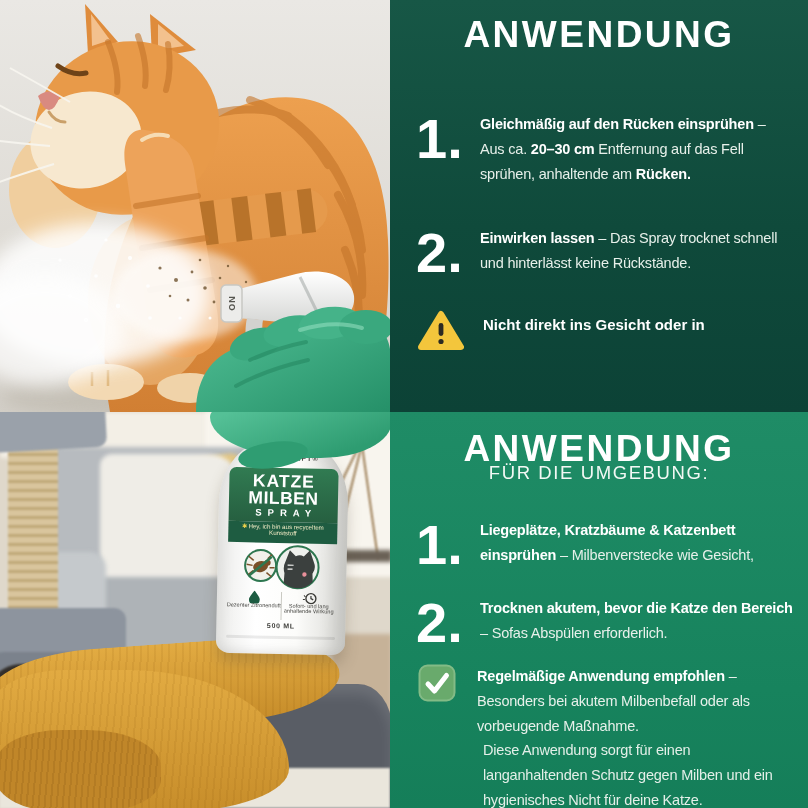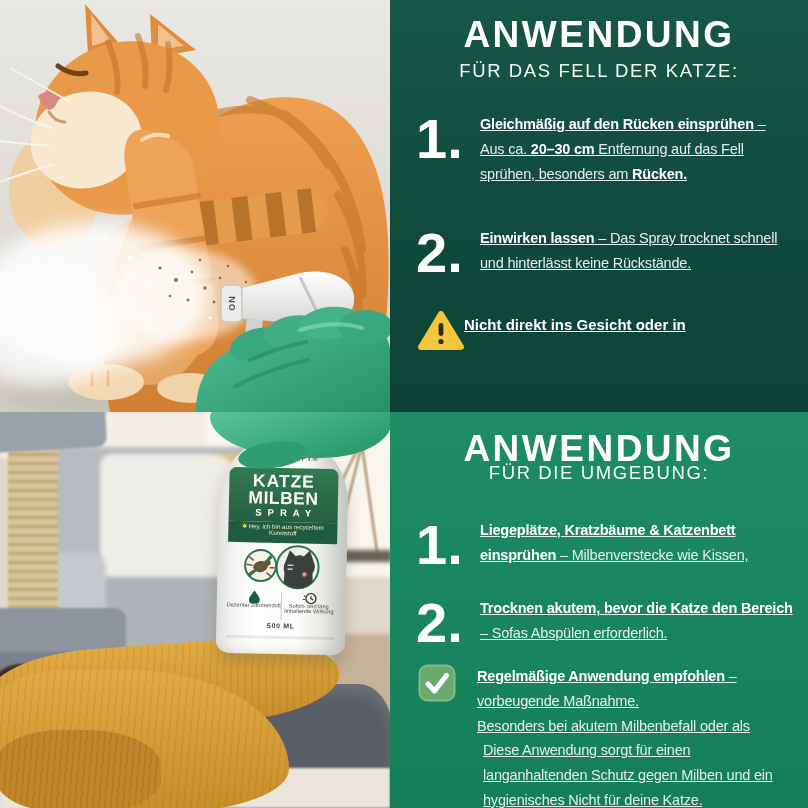--- a/index.html
+++ b/index.html
@@ -9,25 +9,25 @@
   .panel{position:absolute;left:390px;width:418px;overflow:hidden;color:#fff;}
   .panel-fell{top:0;height:412px;background:linear-gradient(180deg,#175746 0%,#0f4a3b 55%,#0c4236 100%);}
   .panel-umg{top:412px;height:396px;background:linear-gradient(180deg,#1f8c66 0%,#17835d 70%,#157e59 100%);}
   .p-title{position:absolute;width:100%;text-align:center;font-weight:bold;
            font-size:37px;letter-spacing:2.5px;color:#fff;}
   .p-sub{position:absolute;width:100%;text-align:center;font-size:18.5px;
          letter-spacing:1.6px;color:#f2f8f4;font-weight:400;}
   .step{position:absolute;left:26px;display:flex;}
   .step-num{width:64px;font-size:56px;font-weight:bold;color:#fff;line-height:62px;flex:none;}
   .step-text{padding-top:4px;font-size:14.5px;line-height:25px;color:#e7f0ea;letter-spacing:-.2px;}
-  .line{white-space:nowrap;text-decoration:underline;}
+  .line{white-space:nowrap;}
   .b{font-weight:bold;color:#fff;}
   .note{position:absolute;left:28px;display:flex;align-items:flex-start;}
   .note-icon{flex:none;}
-  .note-text{font-size:15px;line-height:25px;font-weight:bold;color:#fff;padding-top:2px;}
+  .note-text{margin-left:19px;font-size:15px;line-height:25px;font-weight:bold;color:#fff;padding-top:2px;}
   .note-text-reg{margin-left:21px;font-size:14.5px;line-height:25px;color:#e7f0ea;padding-top:0;font-weight:normal;letter-spacing:-.2px;}
   .closing{position:absolute;left:93px;font-size:14.5px;line-height:25px;color:#e3efe8;letter-spacing:-.2px;}
   
   .photo{position:absolute;left:0;width:390px;overflow:hidden;}
   .photo-top{top:0;height:412px;background:linear-gradient(180deg,#eae8e4 0%,#dedbd5 60%,#d3cfc8 100%);}
   .photo-bottom{top:412px;height:396px;background:#dfd8cb;}
   .abs{position:absolute;}
   
   .blur2{filter:blur(2px);} .blur1{filter:blur(1px);}
   .light-top{left:0;top:0;width:390px;height:46px;background:#f3efe6;}
@@ -320,28 +320,27 @@
         </div>
       </div>
       <div class="volume">500 ML</div>
     </div>
     <div class="abs glove2"></div>
     <div class="abs glove2b"></div>
   </div>
 
   <div class="panel panel-fell">
     <div class="p-title" style="top:14px;">ANWENDUNG</div>
-    <div class="p-sub" style="top:60px;">FÜR DAS FELL DER KATZE:</div>
 
     <div class="step" style="top:108px;">
       <div class="step-num">1.</div>
       <div class="step-text">
         <div class="line"><span class="b">Gleichmäßig auf den Rücken einsprühen</span><span> –</span></div>
         <div class="line"><span>Aus ca. </span><span class="b">20–30 cm</span><span> Entfernung auf das Fell</span></div>
-        <div class="line"><span>sprühen, besonders am </span><span class="b">Rücken.</span></div>
+        <div class="line"><span>sprühen, anhaltende am </span><span class="b">Rücken.</span></div>
       </div>
     </div>
 
     <div class="step" style="top:222px;">
       <div class="step-num">2.</div>
       <div class="step-text">
         <div class="line"><span class="b">Einwirken lassen</span><span> – Das Spray trocknet schnell</span></div>
         <div class="line"><span>und hinterlässt keine Rückstände.</span></div>
       </div>
     </div>
@@ -361,43 +360,43 @@
   </div>
 
   <div class="panel panel-umg">
     <div class="p-title" style="top:16px;">ANWENDUNG</div>
     <div class="p-sub" style="top:50px;">FÜR DIE UMGEBUNG:</div>
 
     <div class="step" style="top:102px;">
       <div class="step-num">1.</div>
       <div class="step-text">
         <div class="line"><span class="b">Liegeplätze, Kratzbäume &amp; Katzenbett</span></div>
-        <div class="line"><span class="b">einsprühen</span><span> – Milbenverstecke wie Kissen,</span></div>
+        <div class="line"><span class="b">einsprühen</span><span> – Milbenverstecke wie Gesicht,</span></div>
       </div>
     </div>
 
     <div class="step" style="top:180px;">
       <div class="step-num">2.</div>
       <div class="step-text">
         <div class="line"><span class="b">Trocknen akutem, bevor die Katze den Bereich</span></div>
         <div class="line"><span>– Sofas Abspülen erforderlich.</span></div>
       </div>
     </div>
 
     <div class="note" style="top:252px;">
       <div class="note-icon">
         <svg width="38" height="38" viewBox="0 0 38 38">
           <rect x="1.5" y="1.5" width="35" height="35" rx="8" fill="#69aa6c" stroke="#83bb86" stroke-width="2"></rect>
           <path d="M10 20 L16.5 27 L28.5 11.5" stroke="#ffffff" stroke-width="5" fill="none" stroke-linecap="round" stroke-linejoin="round"></path>
         </svg>
       </div>
       <div class="note-text note-text-reg">
         <div class="line"><span class="b">Regelmäßige Anwendung empfohlen</span><span> –</span></div>
+        <div class="line"><span>Besonders bei akutem Milbenbefall oder als</span></div>
         <div class="line"><span>vorbeugende Maßnahme.</span></div>
-        <div class="line"><span>Besonders bei akutem Milbenbefall oder als</span></div>
       </div>
     </div>
 
     <div class="closing" style="top:326px;">
       <div class="line"><span>Diese Anwendung sorgt für einen</span></div>
       <div class="line"><span>langanhaltenden Schutz gegen Milben und ein</span></div>
       <div class="line"><span>hygienisches Nicht für deine Katze.</span></div>
     </div>
   </div>
 

